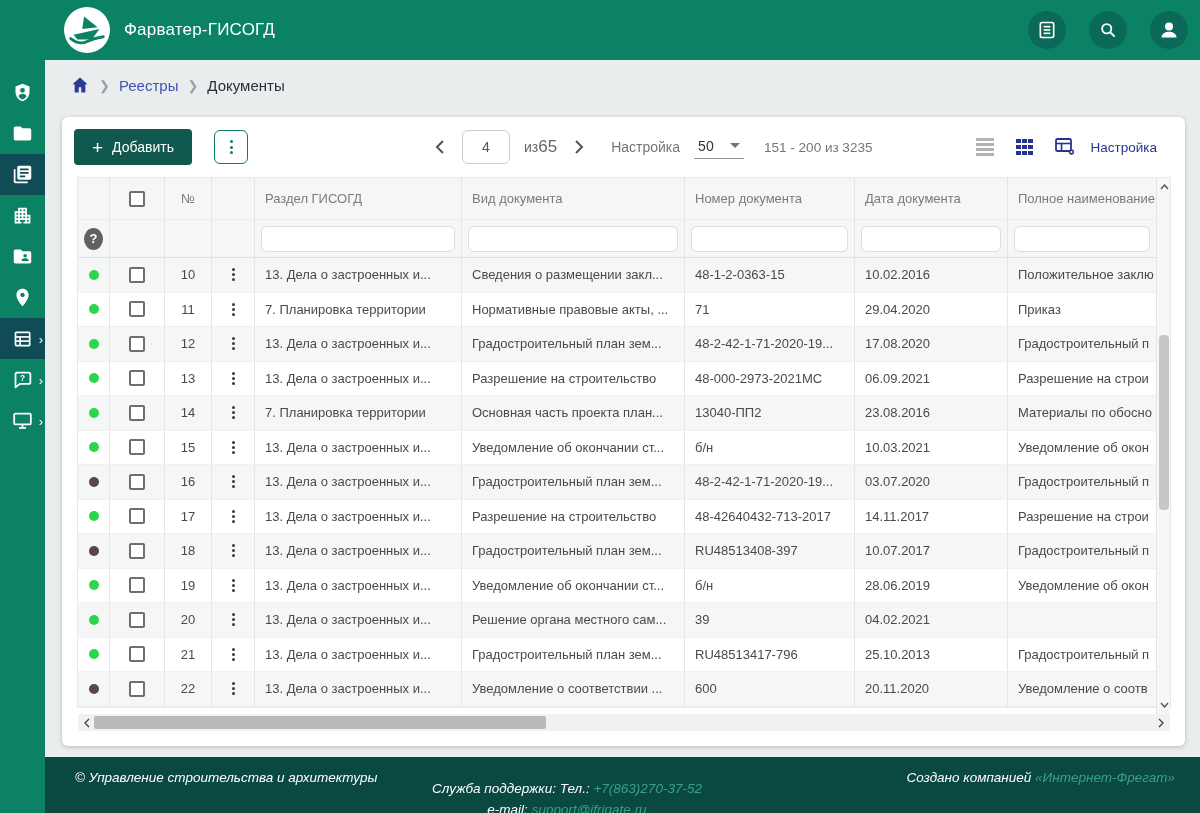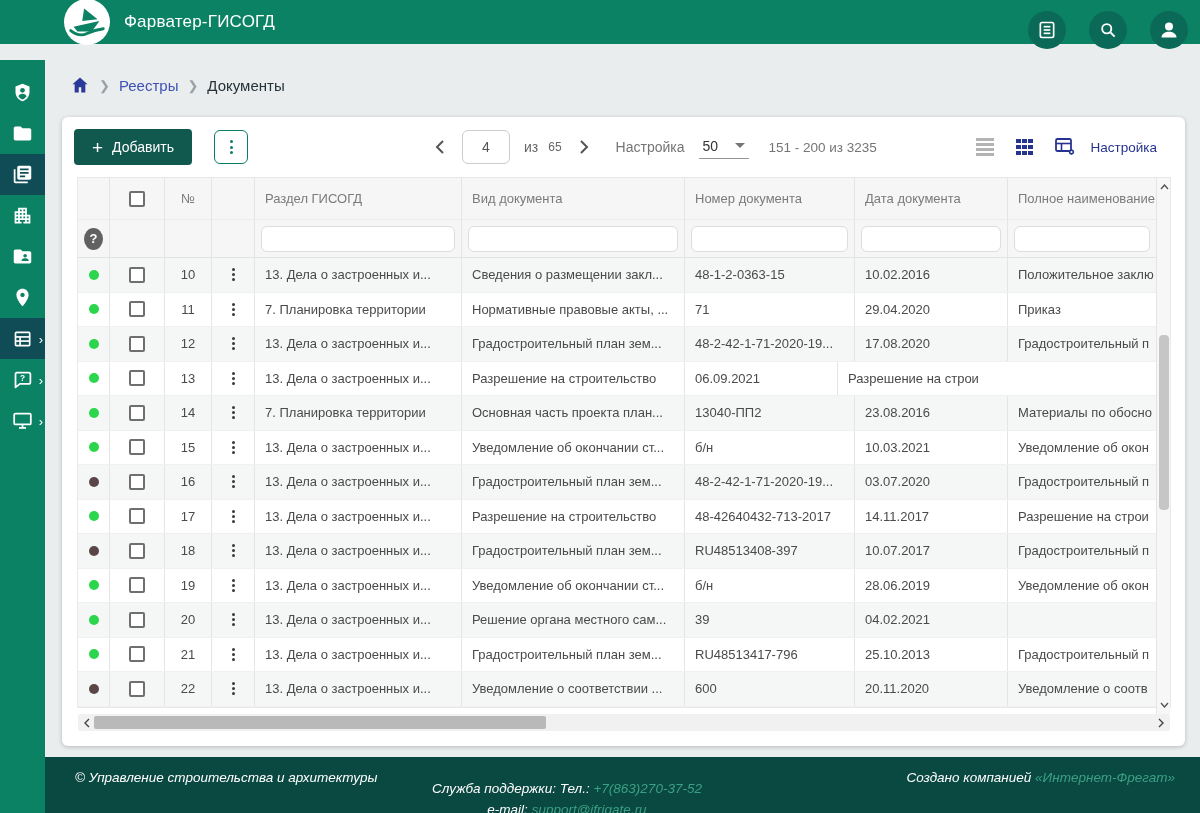--- a/index.html
+++ b/index.html
@@ -1,19 +1,19 @@
 <!DOCTYPE html>
 <html><head>
 <meta charset="utf-8">
 <style>
   * { margin:0; padding:0; box-sizing:border-box; }
   html,body { width:1200px; height:813px; overflow:hidden; font-family:"Liberation Sans", sans-serif; background:#e9edee; position:relative; }
 
   
-  .topbar { position:absolute; top:0; left:0; width:1200px; height:44px; background:#0a8263; display:flex; align-items:center; z-index:5; }
+  .topbar { position:absolute; top:0; left:0; width:1200px; height:60px; background:#0a8263; display:flex; align-items:center; z-index:5; }
   .logo-circle { width:46px; height:46px; border-radius:50%; background:#fff; margin-left:64px; display:flex; align-items:center; justify-content:center; }
   .app-title { color:#fff; font-size:17px; margin-left:14px; letter-spacing:.2px; }
   .topbar-actions { position:absolute; right:12px; top:0; height:60px; display:flex; align-items:center; gap:23px; }
   .tb-circle { width:38px; height:38px; border-radius:50%; background:#0b6a57; display:flex; align-items:center; justify-content:center; cursor:pointer; }
 
   
   .sidebar { position:absolute; top:60px; left:0; width:45px; height:753px; background:#0a8263; padding-top:12px; z-index:4; }
   .sb-item { width:45px; height:41px; display:flex; align-items:center; justify-content:center; position:relative; cursor:pointer; }
   .sb-item.active { background:#104c56; }
   .sb-chev { position:absolute; right:2px; top:50%; transform:translateY(-50%); color:#fff; font-size:13px; line-height:1; }
@@ -31,21 +31,21 @@
   
   .toolbar { position:relative; height:60px; }
   .add-btn { position:absolute; left:12px; top:12px; height:36px; background:#11594f; color:#fff; border:none; border-radius:4px; padding:0 18px; font-size:14px; display:flex; align-items:center; gap:9px; cursor:pointer; font-family:inherit; }
   .add-plus { font-size:19px; line-height:1; font-weight:400; }
   .kebab-btn { position:absolute; left:152px; top:13px; width:34px; height:34px; border:1px solid #0e7d68; border-radius:6px; background:#fff; display:flex; flex-direction:column; align-items:center; justify-content:center; gap:2.5px; cursor:pointer; }
   .kebab-btn i, .row-kebab i { width:3px; height:3px; border-radius:50%; background:#0e7d68; display:block; }
   .pager { position:absolute; left:368px; top:0; height:60px; display:flex; align-items:center; }
   .pg-chev { width:20px; height:20px; display:flex; align-items:center; justify-content:center; cursor:pointer; }
   .page-input { width:48px; height:34px; margin-left:12px; border:1px solid #ccc; border-radius:6px; text-align:center; font-size:14px; color:#555; font-family:inherit; outline:none; }
   .pg-of { color:#666; font-size:14px; margin-left:14px; }
-  .pg-total { color:#666; font-size:12px; margin-left:10px; margin-right:12px; }
+  .pg-total { color:#666; font-size:17px; margin-left:0; margin-right:12px; }
   .pg-show { color:#757575; font-size:14px; margin-left:22px; }
   .size-select { width:50px; margin-left:14px; border-bottom:1px solid #949494; display:flex; align-items:center; justify-content:space-between; padding:2px 4px 4px 4px; cursor:pointer; }
   .size-val { font-size:14px; color:#333; }
   .caret-down { width:0; height:0; border-left:5px solid transparent; border-right:5px solid transparent; border-top:5px solid #757575; }
   .pg-range { color:#757575; font-size:13.5px; margin-left:20px; }
   .view-tools { position:absolute; right:28px; top:0; height:60px; display:flex; align-items:center; gap:22px; }
   .lines-icon { display:flex; flex-direction:column; gap:2.5px; cursor:pointer; }
   .lines-icon i { width:18px; height:2.5px; background:#b3b3b3; display:block; }
   .grid-icon { display:grid; grid-template-columns:repeat(3,4.5px); grid-template-rows:repeat(3,4.5px); gap:1.5px; cursor:pointer; }
   .grid-icon i { background:#27348f; display:block; }
@@ -384,20 +384,21 @@
     <div class="cell c-num">13</div>
     <div class="cell c-kebab">
               <span class="row-kebab">
                 <i></i>
                 <i></i>
                 <i></i>
               </span>
             </div>
     <div class="cell c-razdel">13. Дела о застроенных и...</div>
     <div class="cell c-vid">Разрешение на строительство</div>
+    <div class="cell c-nomer">48-000-2973-2021МС</div>
     <div class="cell c-data">06.09.2021</div>
     <div class="cell c-polnoe">Разрешение на строи</div>
   </div>
 
   <div class="trow">
     <div class="cell c-status">
               <span class="status-dot" style="background: rgb(43, 214, 76);"></span>
             </div>
     <div class="cell c-check">
               <div class="checkbox"></div>

